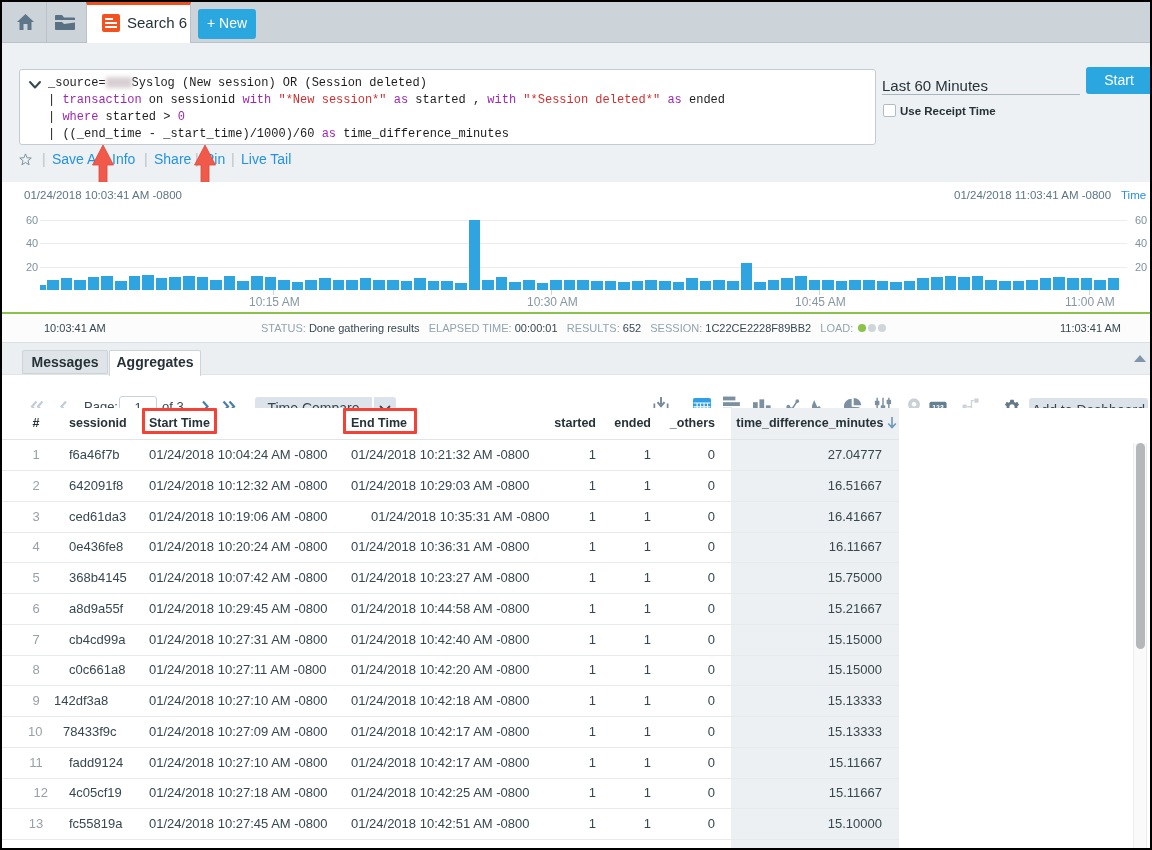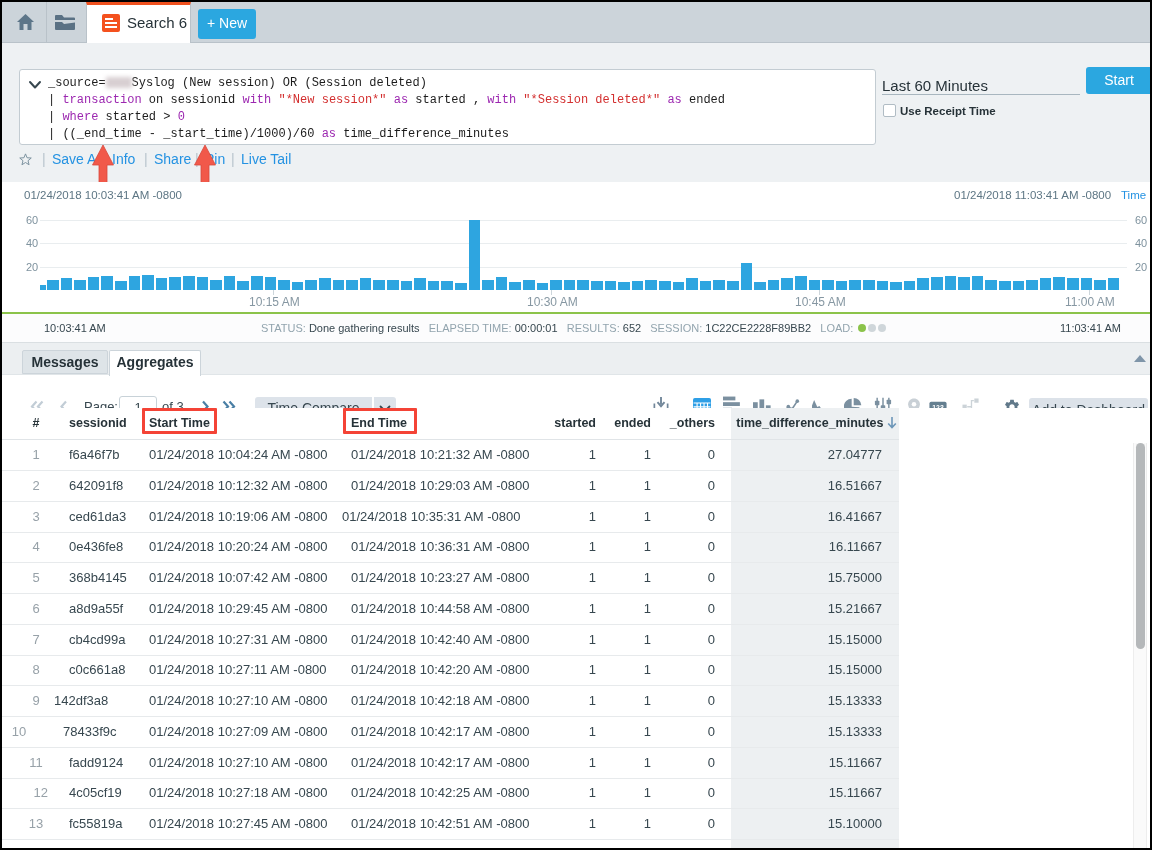--- a/index.html
+++ b/index.html
@@ -401,21 +401,21 @@
           <div style="left:349px">01/24/2018 10:29:03 AM -0800</div>
           <div style="left:538px;width:56px" class="ra">1</div>
           <div style="left:598px;width:51px" class="ra">1</div>
           <div style="left:653px;width:60px" class="ra">0</div>
           <div style="left:700px;width:180px" class="ra">16.51667</div>
           <div style="left:67px">642091f8</div>
         </div>
         <div class="row" style="top:94px">
           <div class="cnum" style="left:22px;width:24px;text-align:center">3</div>
           <div style="left:147px">01/24/2018 10:19:06 AM -0800</div>
-          <div style="left:340px">01/24/2018 10:35:31 AM -0800</div>
+          <div style="left:369px">01/24/2018 10:35:31 AM -0800</div>
           <div style="left:538px;width:56px" class="ra">1</div>
           <div style="left:598px;width:51px" class="ra">1</div>
           <div style="left:653px;width:60px" class="ra">0</div>
           <div style="left:700px;width:180px" class="ra">16.41667</div>
           <div style="left:67px">ced61da3</div>
         </div>
         <div class="row" style="top:124px">
           <div class="cnum" style="left:22px;width:24px;text-align:center">4</div>
           <div style="left:147px">01/24/2018 10:20:24 AM -0800</div>
           <div style="left:349px">01/24/2018 10:36:31 AM -0800</div>
@@ -469,21 +469,21 @@
           <div class="cnum" style="left:22px;width:24px;text-align:center">9</div>
           <div style="left:147px">01/24/2018 10:27:10 AM -0800</div>
           <div style="left:349px">01/24/2018 10:42:18 AM -0800</div>
           <div style="left:538px;width:56px" class="ra">1</div>
           <div style="left:598px;width:51px" class="ra">1</div>
           <div style="left:653px;width:60px" class="ra">0</div>
           <div style="left:700px;width:180px" class="ra">15.13333</div>
           <div style="left:52px">142df3a8</div>
         </div>
         <div class="row" style="top:309px">
-          <div class="cnum" style="left:5px;width:24px;text-align:center">10</div>
+          <div class="cnum" style="left:26px;width:24px;">10</div>
           <div style="left:147px">01/24/2018 10:27:09 AM -0800</div>
           <div style="left:349px">01/24/2018 10:42:17 AM -0800</div>
           <div style="left:538px;width:56px" class="ra">1</div>
           <div style="left:598px;width:51px" class="ra">1</div>
           <div style="left:653px;width:60px" class="ra">0</div>
           <div style="left:700px;width:180px" class="ra">15.13333</div>
           <div style="left:61px">78433f9c</div>
         </div>
         <div class="row" style="top:340px">
           <div class="cnum" style="left:22px;width:24px;text-align:center">11</div>

